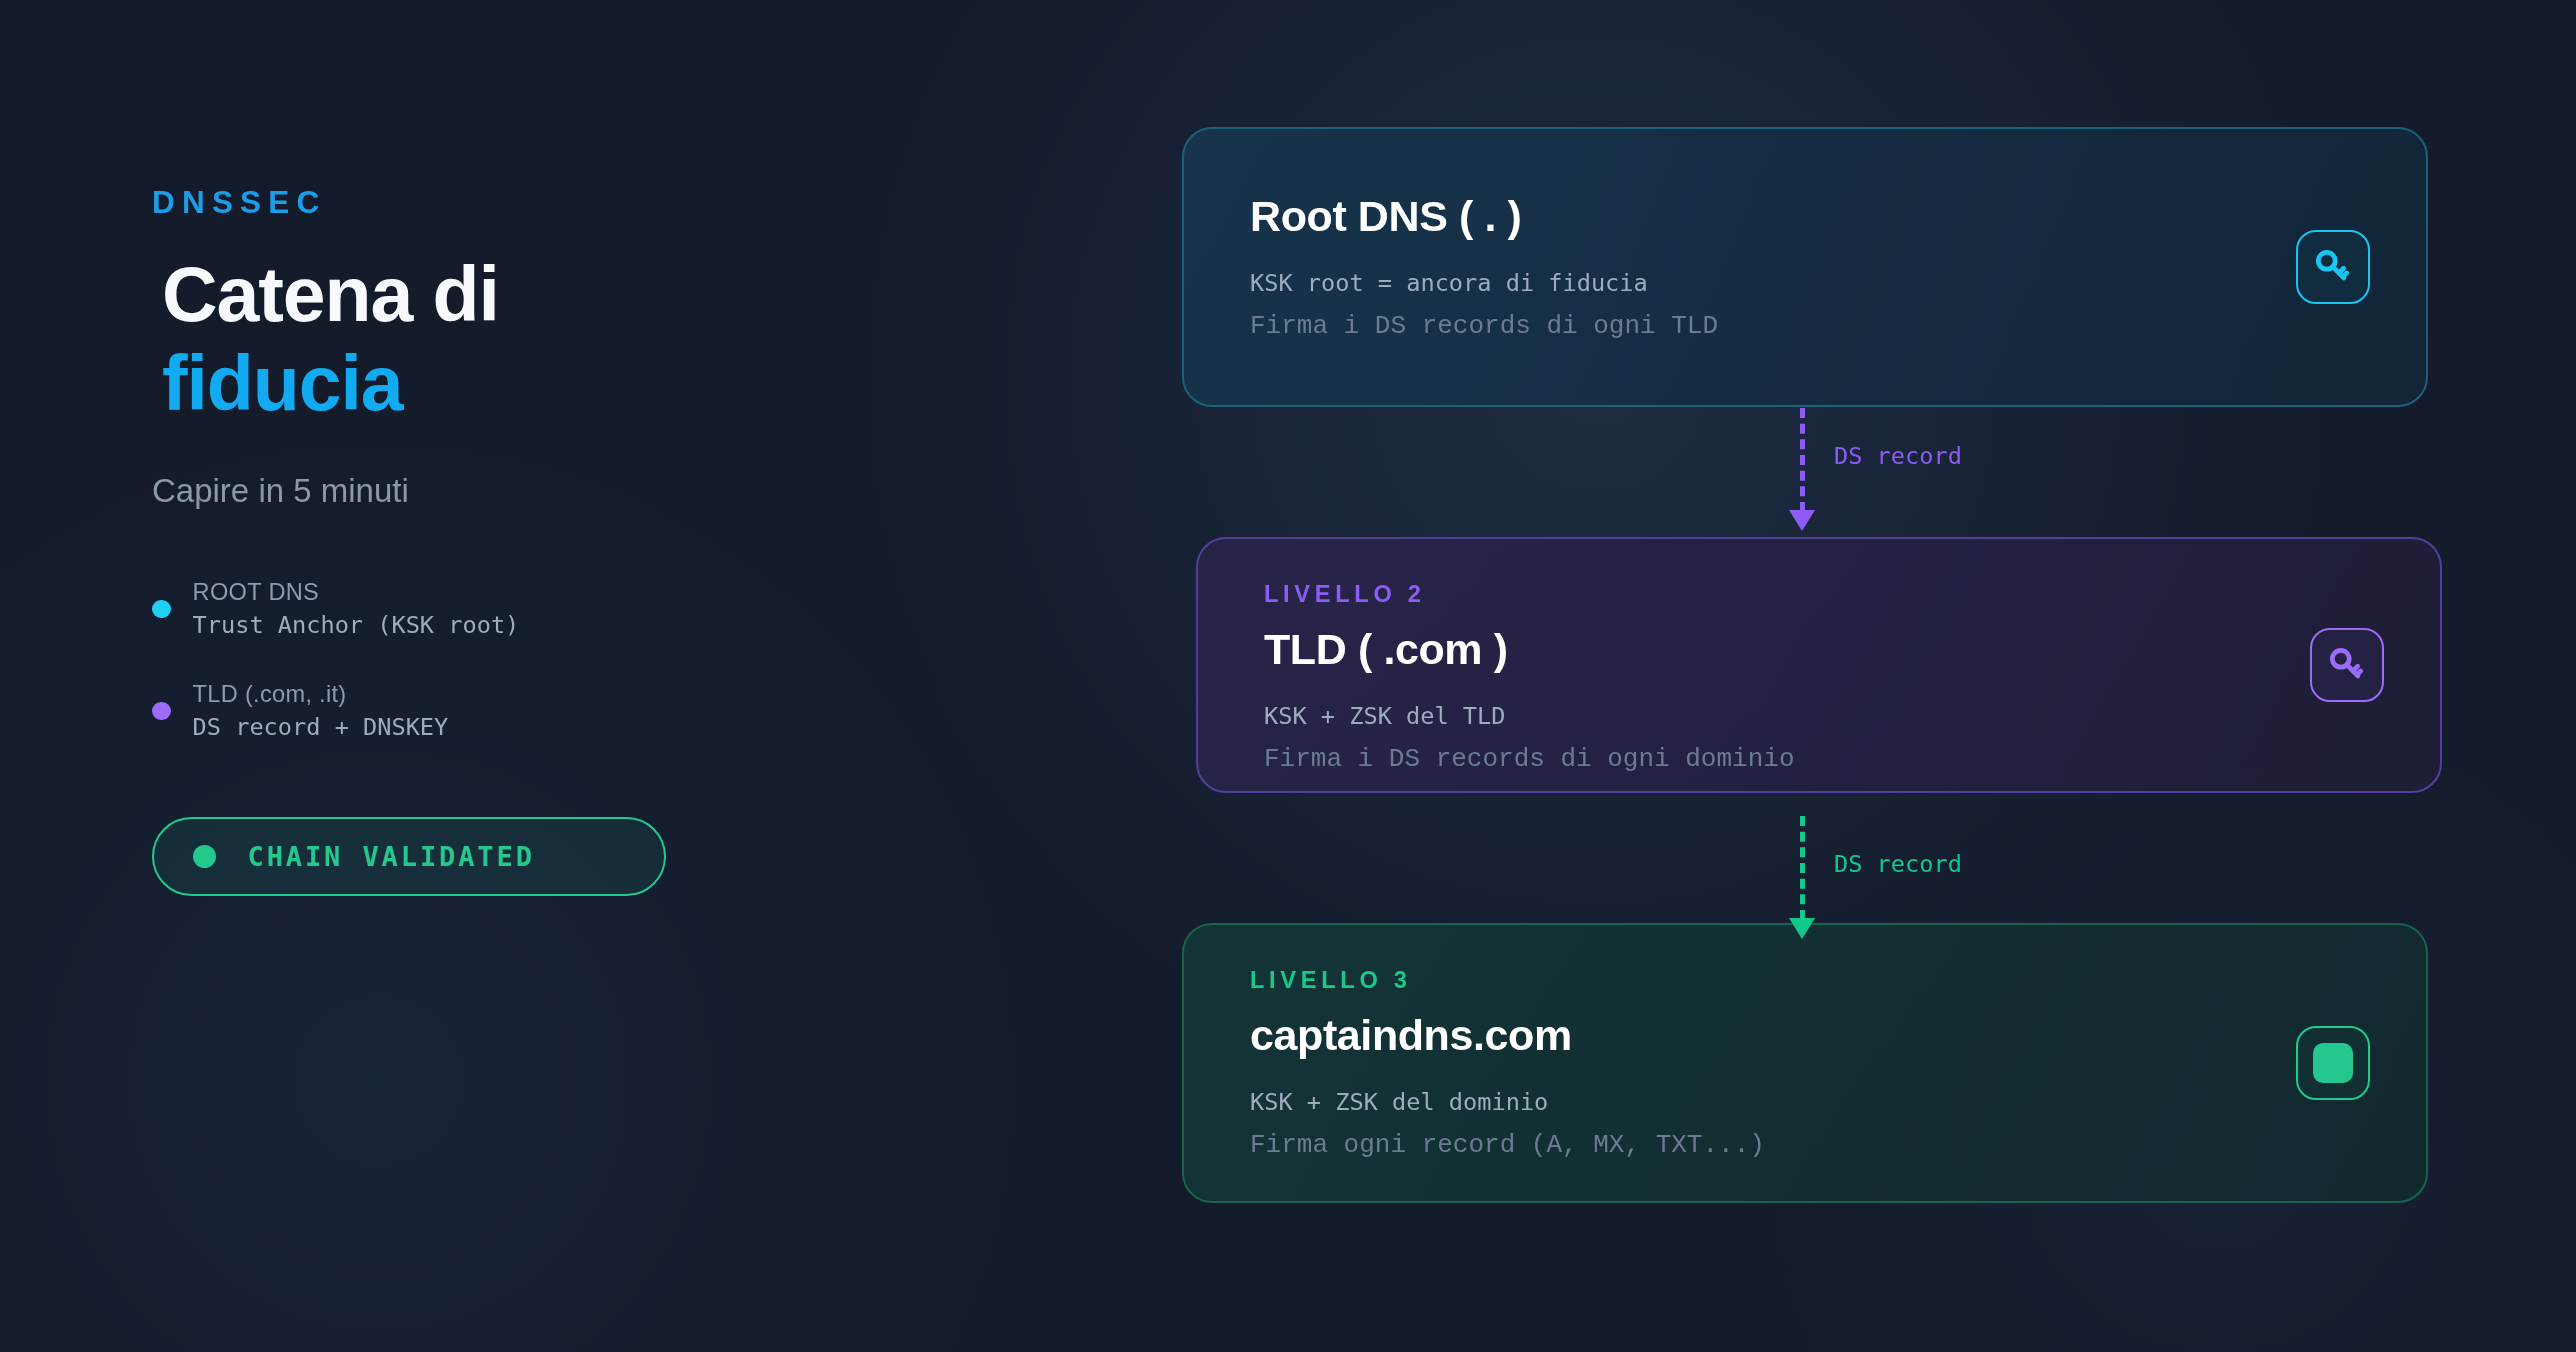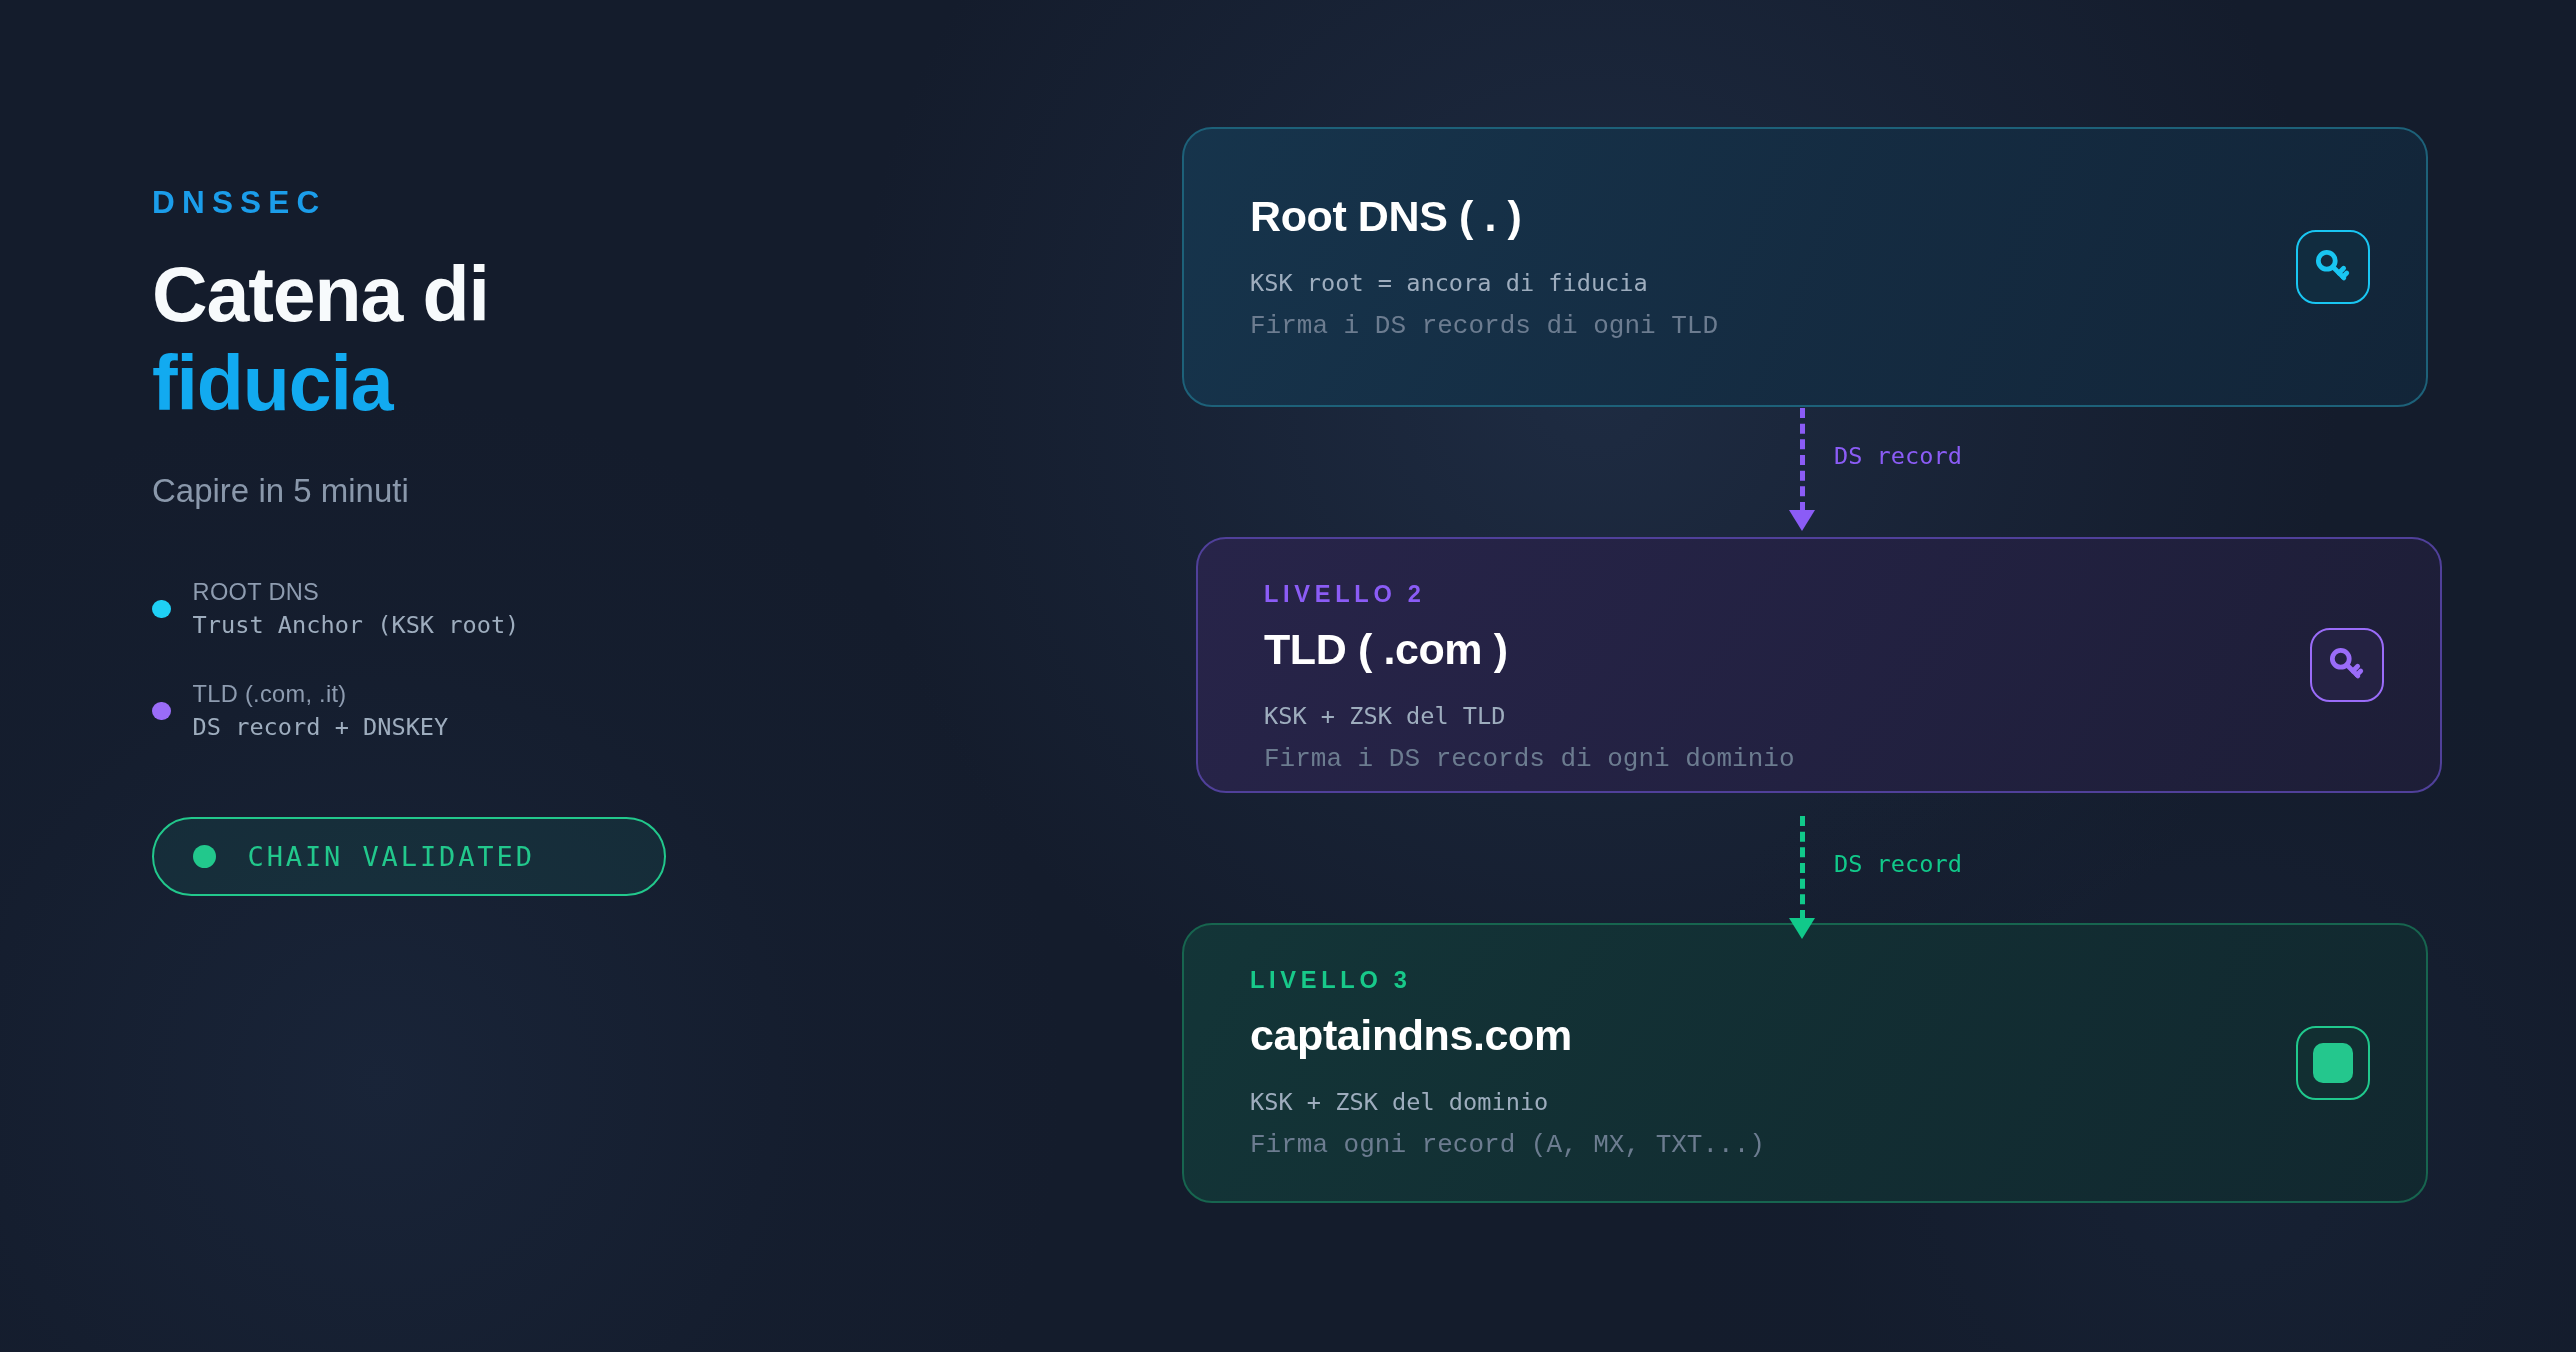--- a/index.html
+++ b/index.html
@@ -69,20 +69,21 @@
     color: #1b9dea;
     line-height: 1.0;
   }
 
   #headline {
     margin-top: 31.5px;
     font-size: 77px;
     font-weight: bold;
     line-height: 1.16;
     letter-spacing: -1.1px;
+    margin-left: 10px;
   }
   #headline .line-1 { display: block; color: #f7fafc; }
   #headline .line-2 { display: block; color: #12aaf0; }
 
   #subhead {
     margin-top: 42px;
     font-size: 33px;
     color: #8a98ab;
     line-height: 1.2;
   }
@@ -134,21 +135,21 @@
   }
   #status-dot {
     width: 23px; height: 23px;
     border-radius: 50%;
     background: #22c88c;
     flex: 0 0 23px;
   }
   #status-label {
     font-family: "DejaVu Sans Mono", monospace;
     font-size: 27px;
-    font-weight: normal;
+    font-weight: bold;
     letter-spacing: 2.9px;
     color: #22c88c;
   }
 
   
   #cards { position: absolute; left: 1182px; top: 127px; width: 1249px; }
 
   .card {
     position: relative;
     width: 1246px;

